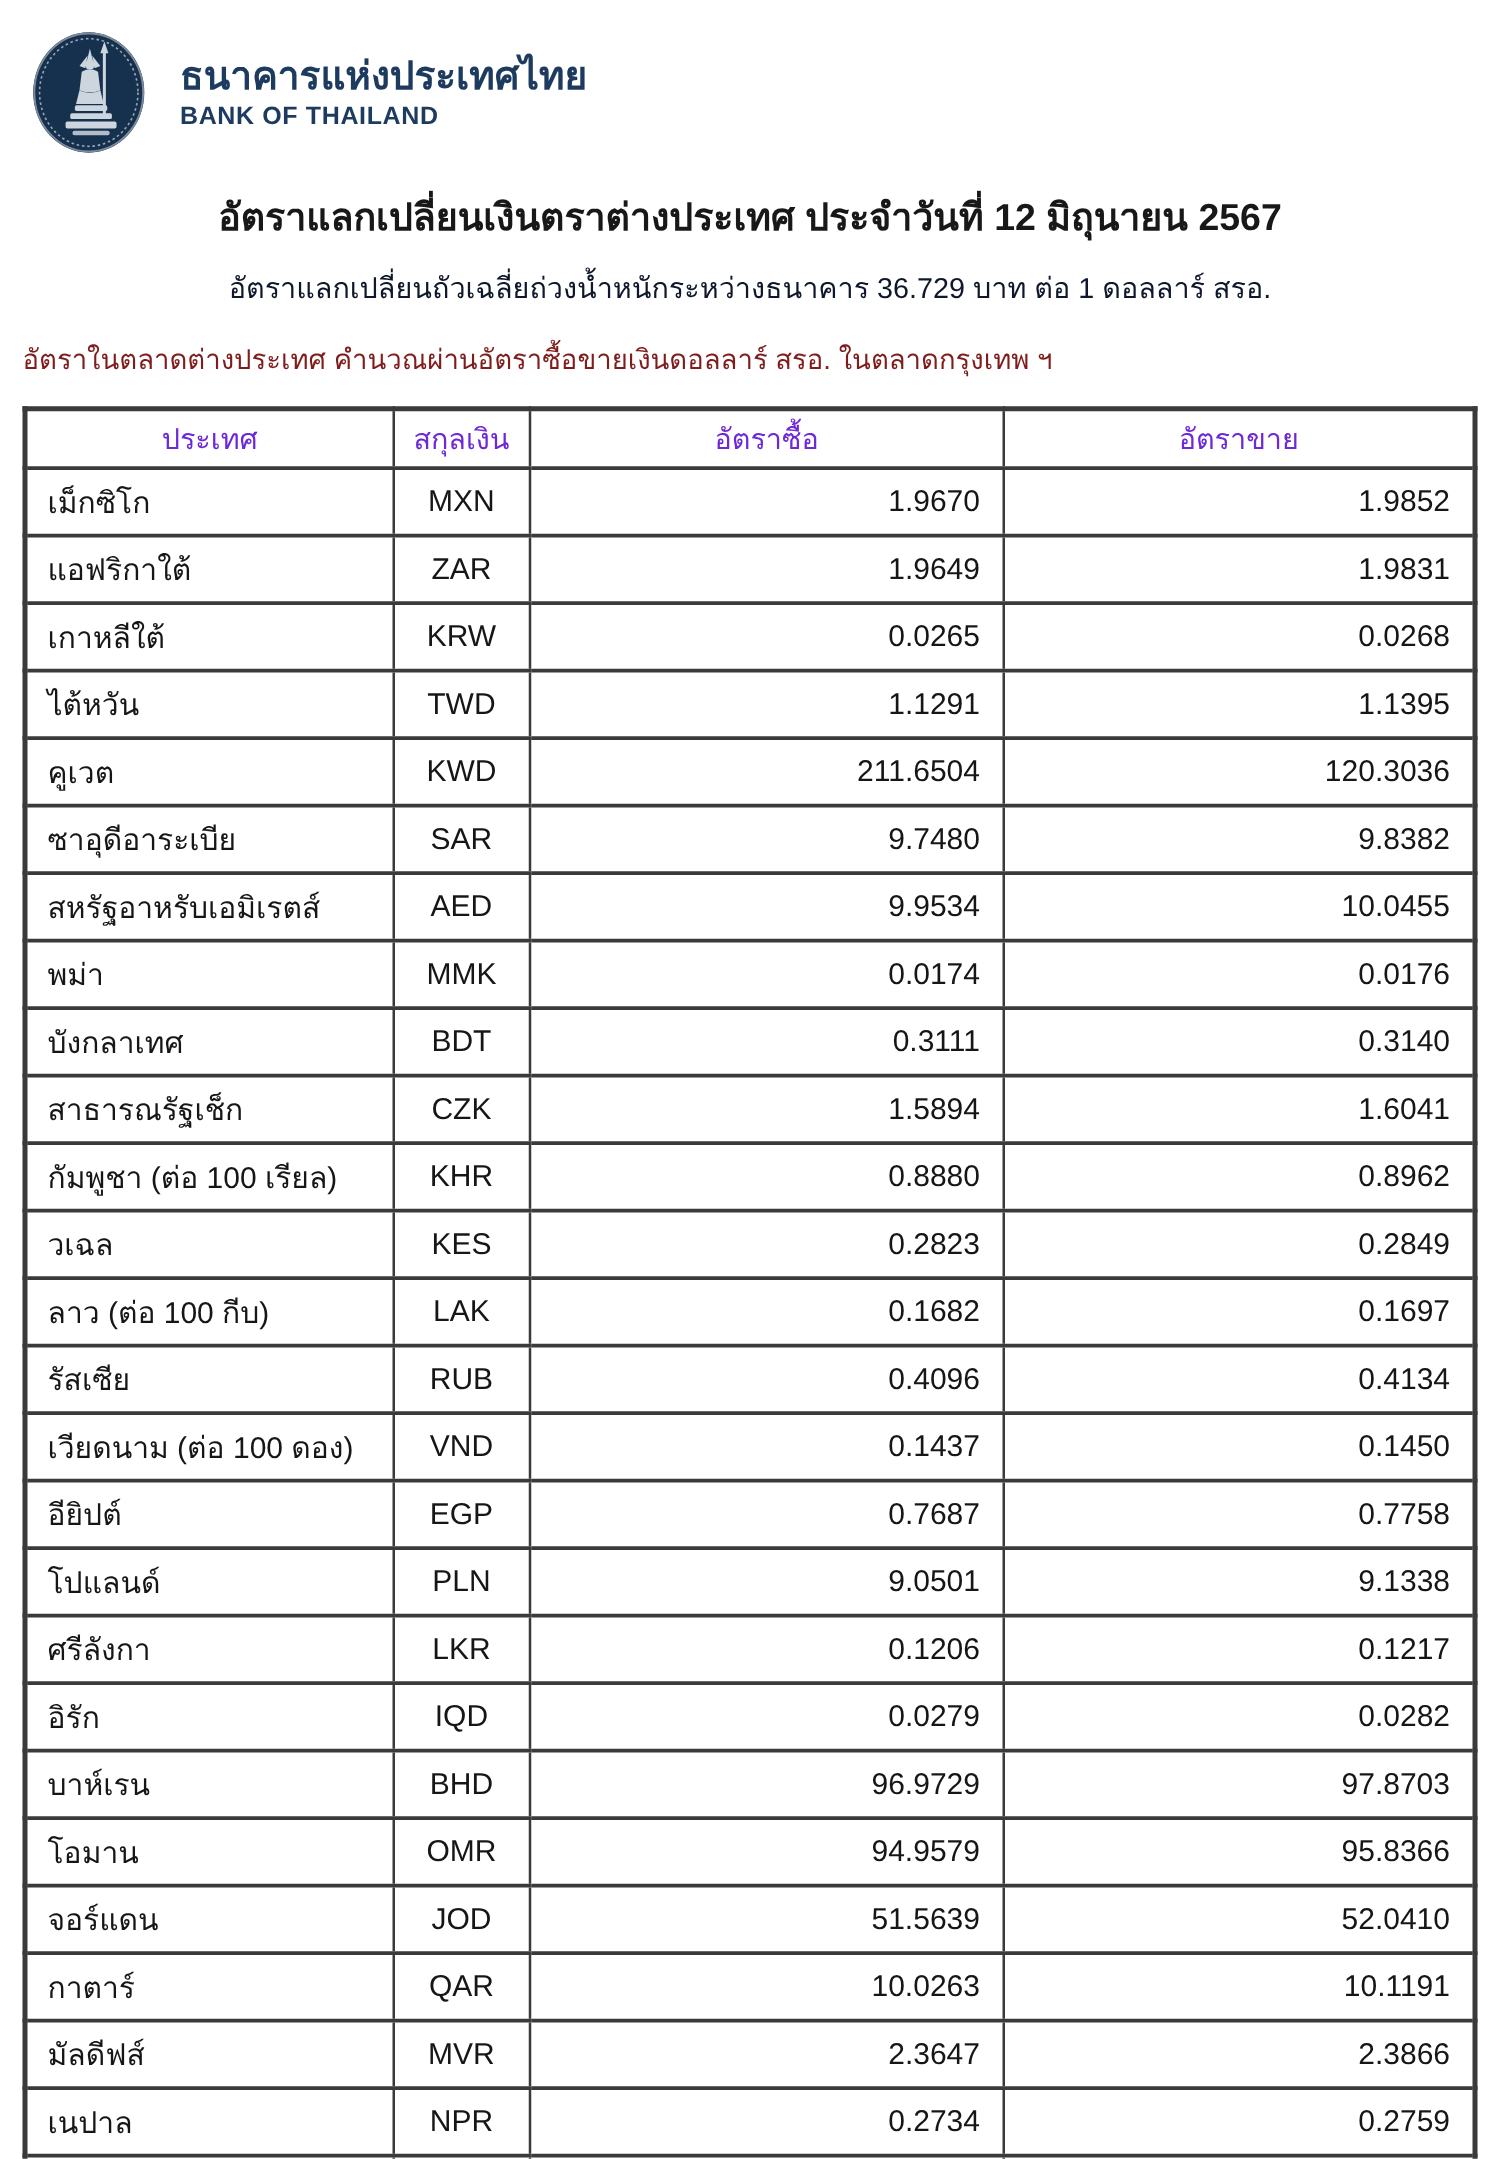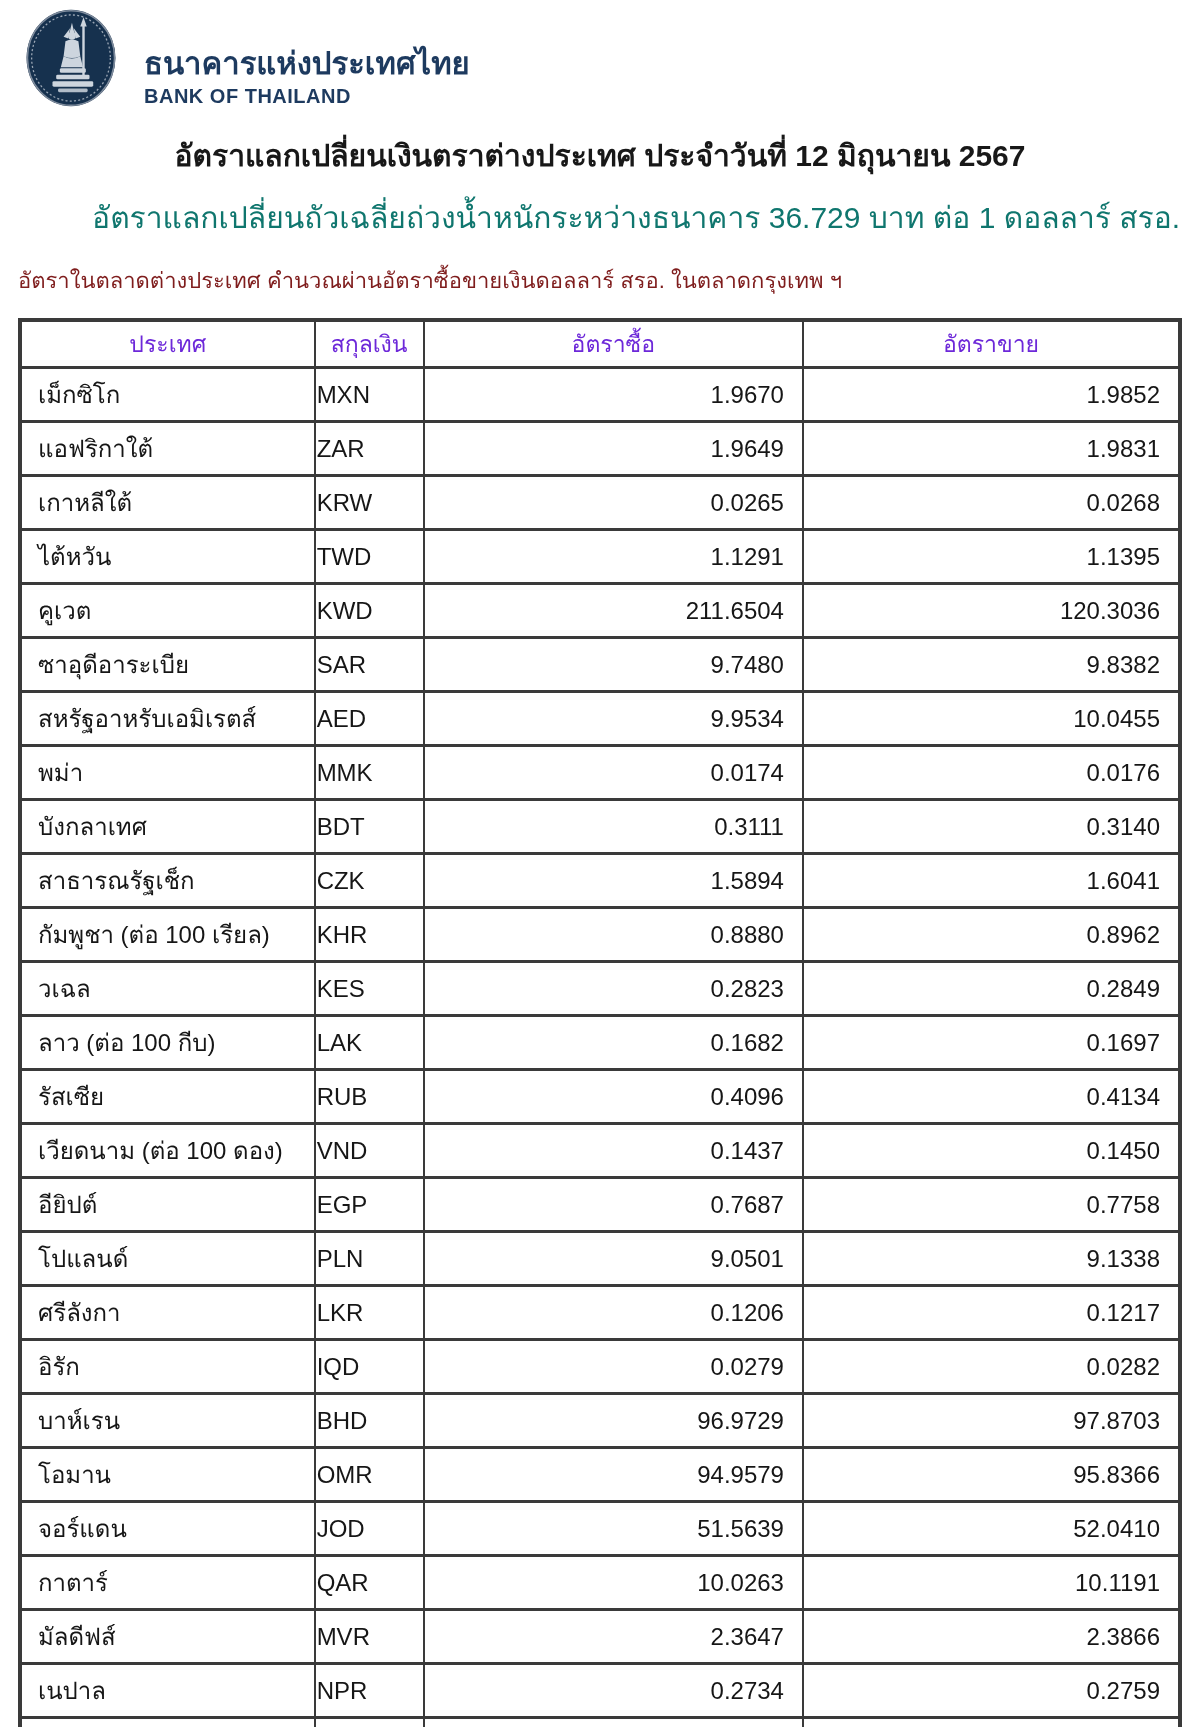--- a/index.html
+++ b/index.html
@@ -7,42 +7,42 @@
     width:1200px; height:1727px;
     background:#ffffff;
     color:#1e1e1e;
     font-family:"Liberation Sans", sans-serif;
     overflow:hidden;
   }
   .page { width:1200px; height:1727px; position:relative; }
 
   
   .brand {
-    display:flex; align-items:flex-end;
-    padding:4px 0 0 24px; height:104px;
+    display:flex; align-items:center;
+    padding:22px 0 0 24px; height:104px;
   }
   .logo { width:94px; height:100px; flex:0 0 auto; }
   .brand-text { margin-left:26px; }
   .brand-th {
     font-size:31px; font-weight:700;
     color:#1d3a5f; line-height:1.15;
   }
   .brand-en {
     font-size:20px; font-weight:700;
     color:#1d3a5f; letter-spacing:0.5px; margin-top:3px;
   }
 
   
   .title {
     text-align:center; font-size:30px; font-weight:600;
     color:#181818; margin:24px 20px 0 20px;
   }
   .subtitle {
-    text-align:right; font-size:30px; font-weight:500;
-    color:#0f766e; margin:15px 20px 0 20px;
+    text-align:center; font-size:23px; font-weight:500;
+    color:#0f172a; margin:15px 20px 0 20px;
   }
   .note {
     font-size:22px; font-weight:400;
     color:#7f1d1d; margin:22px 18px 0 18px;
   }
 
   
   table.rates {
     width:1164px; margin:20px auto 0 auto;
     border-collapse:collapse; table-layout:fixed;
@@ -57,21 +57,21 @@
   .rates th {
     height:42px; font-size:23px; font-weight:400;
     text-align:center; color:#6d28d9;
   }
   .rates td { height:49px; font-size:24px; color:#161616; }
   .col-country { width:25.4%; }
   .col-code    { width:9.4%;  }
   .col-buy     { width:32.7%; }
   .col-sell    { width:32.5%; }
   .c-country { text-align:left;  padding-left:16px; }
-  .c-code    { }
+  .c-code    { text-align:center; }
   .c-buy, .c-sell { text-align:right; padding-right:18px;margin-left:12px; }
 </style>
 </head>
 <body>
 
 <div class="page">
 
   <header class="brand">
     <div class="logo">
       <svg viewBox="0 0 100 108" width="94" height="100" aria-hidden="true">

